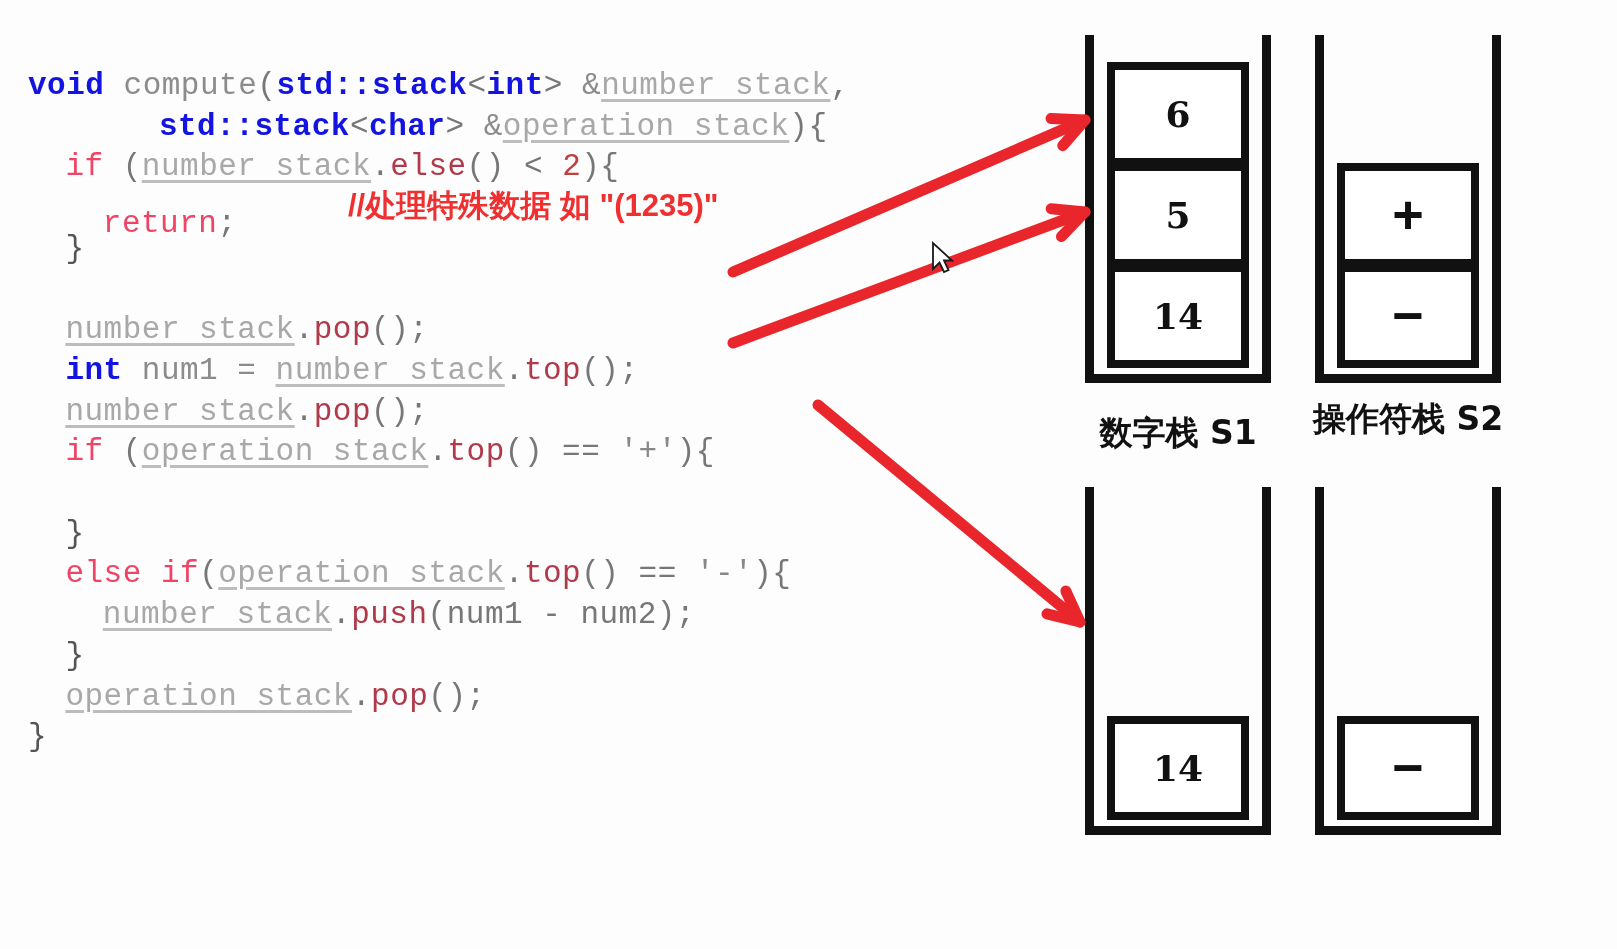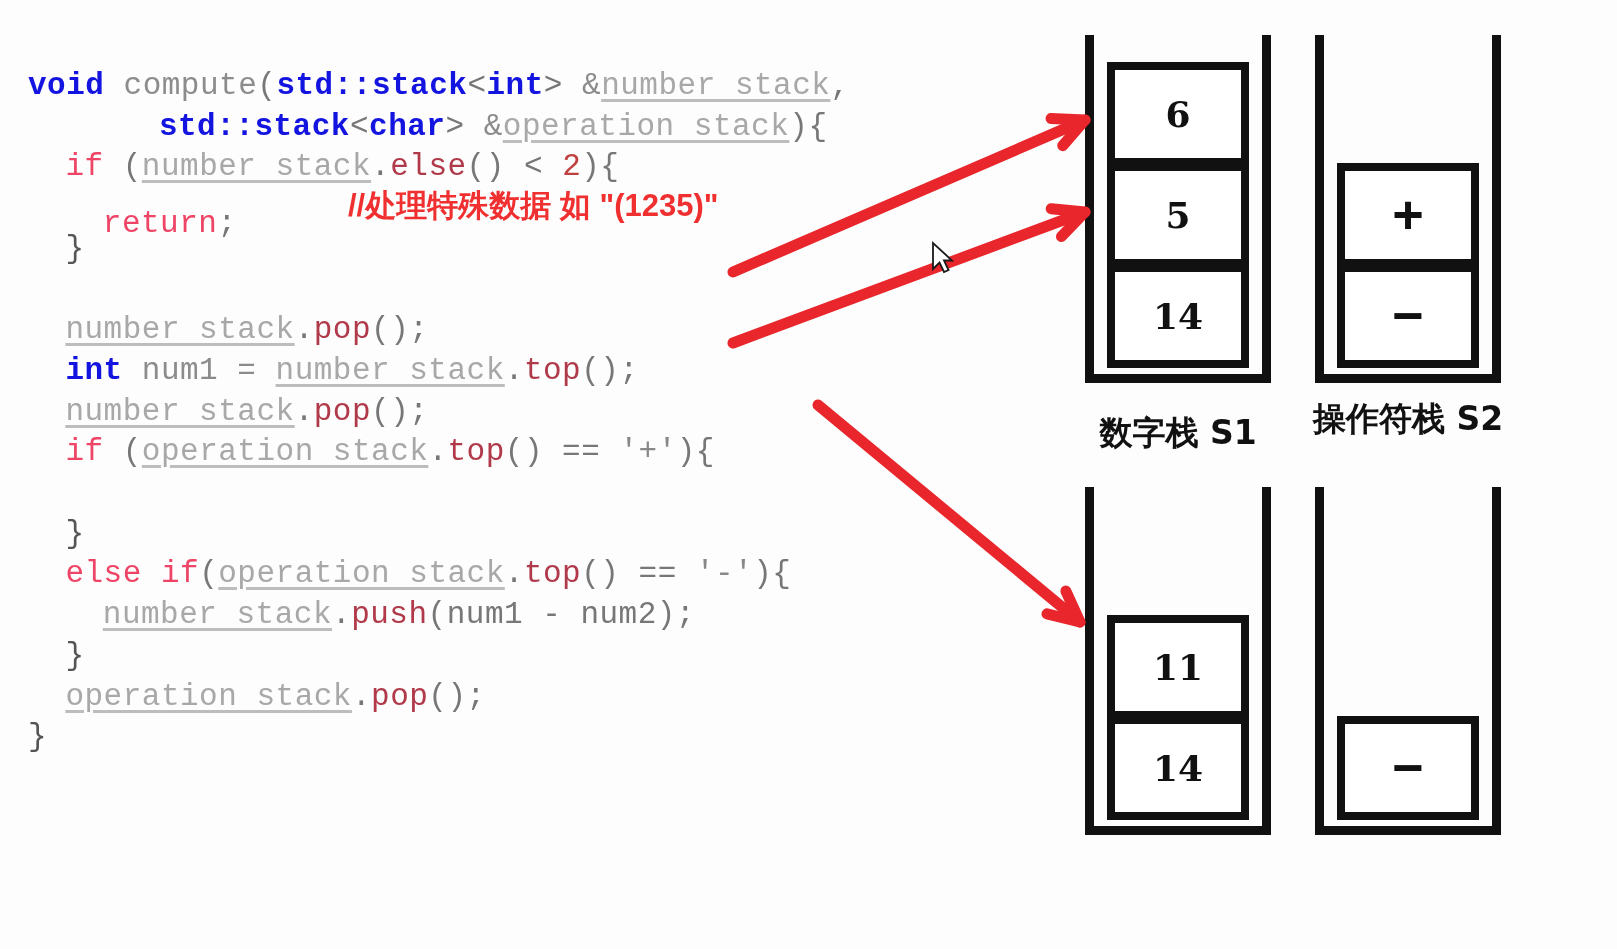--- a/index.html
+++ b/index.html
@@ -162,21 +162,20 @@
       </div>
       <div class="stack-label" style="left:-22px; top:362px; width:230px;">操作符栈 S2</div>
     </div>
   </div>
 
   <div class="stack-group">
 
     <div class="stack-wrap" style="left:1085px; top:487px;">
       <div class="stack-body" style="left:0; top:0; width:186px; height:348px;">
         <div class="stack-cells" id="bot-num-cells">
-            <div class="stack-cell" style="height: 104px;">11</div>
             <div class="stack-cell" style="height: 104px;">14</div>
           </div>
       </div>
 
     </div>
 
     <div class="stack-wrap" style="left:1315px; top:487px;">
       <div class="stack-body" style="left:0; top:0; width:186px; height:348px;">
         <div class="stack-cells" id="bot-op-cells">
             <div class="stack-cell op-cell" style="height: 104px;">−</div>

